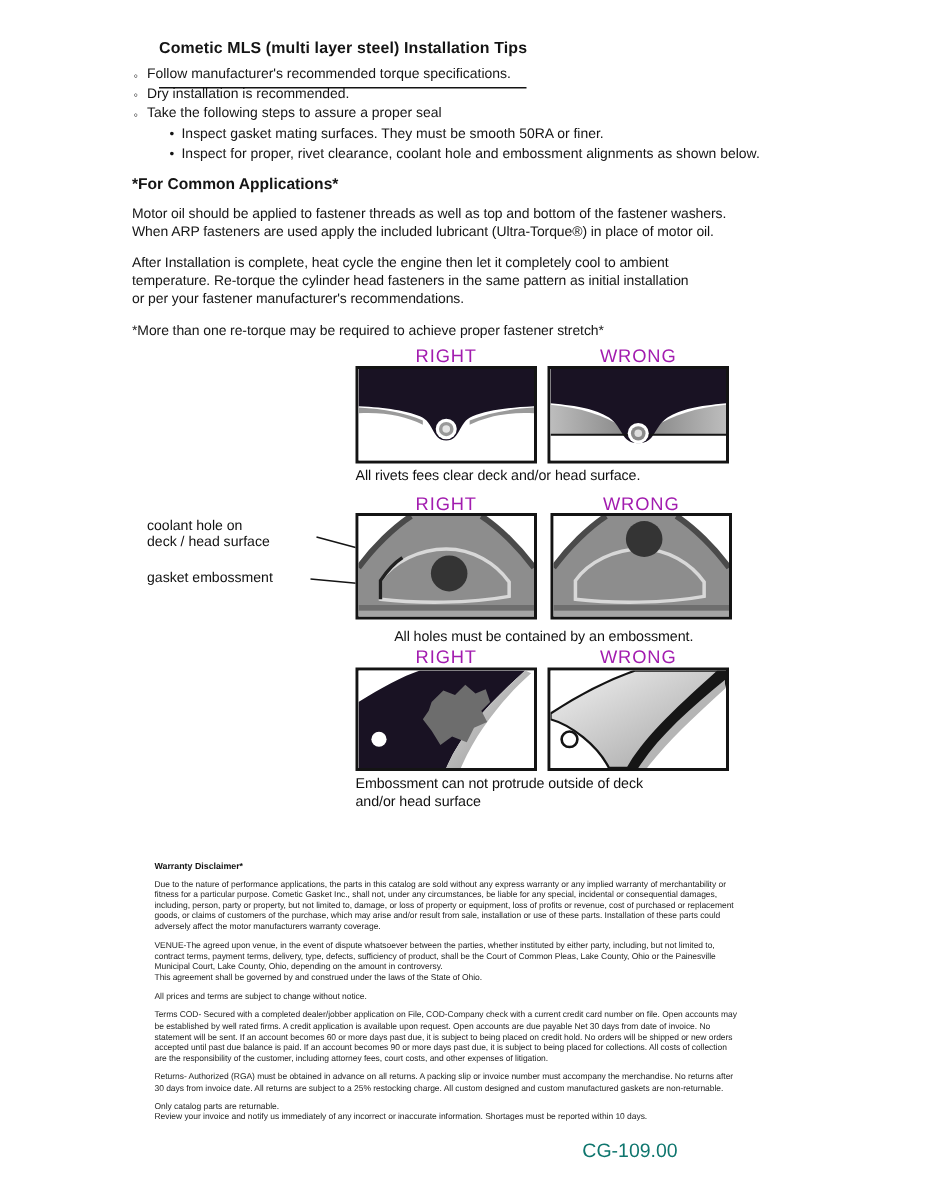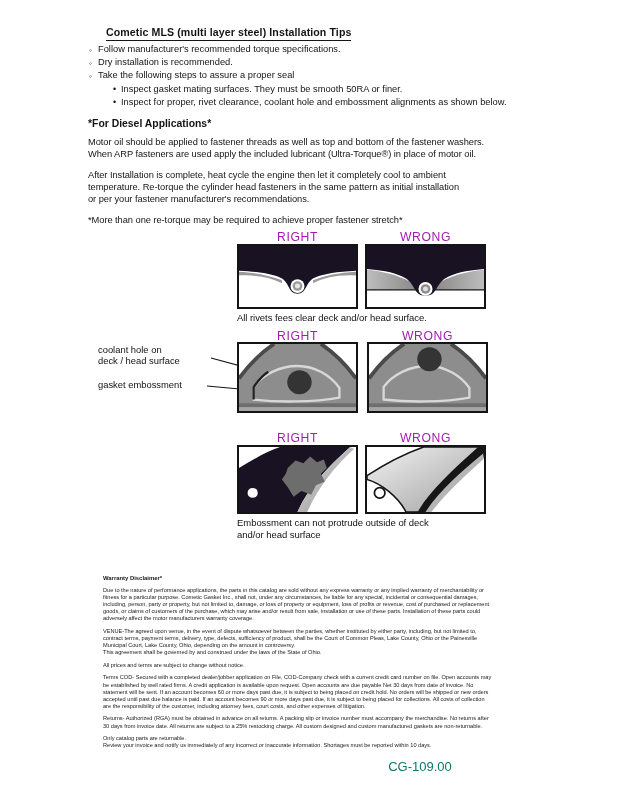--- a/index.html
+++ b/index.html
@@ -2,21 +2,21 @@
 <html><head>
 <meta charset="utf-8">
 <style>
   html,body{margin:0;padding:0;}
   body{background:#ffffff;font-family:"Liberation Sans","DejaVu Sans",sans-serif;color:#141414;}
   .page{position:relative;width:618px;height:800px;background:#ffffff;overflow:hidden;}
 
   
   .abs{position:absolute;}
   .title{left:106px;top:26px;font-size:10.6px;font-weight:bold;letter-spacing:.1px;
-         border-bottom:1.6px solid #141414;padding-bottom:2px;white-space:nowrap;}
+         border-bottom:1.6px solid #141414;padding-bottom:20px;white-space:nowrap;}
   .bullets{left:89px;top:44px;}
   .bullets .line{display:flex;align-items:flex-start;height:13.2px;font-size:9.3px;white-space:nowrap;}
   .bullets .marker{width:9px;font-size:8.5px;line-height:12px;}
   .subbullets{left:113px;top:84px;}
   .subbullets .line{display:flex;align-items:flex-start;height:12.8px;font-size:9.3px;white-space:nowrap;}
   .subbullets .marker{width:8px;font-size:9px;line-height:11.5px;}
   .h2{left:88px;top:118px;font-size:10.4px;font-weight:bold;white-space:nowrap;}
   .para .line{font-size:9.3px;line-height:12.2px;white-space:nowrap;letter-spacing:-.05px;}
   .p1{left:88px;top:136px;}
   .p2{left:88px;top:169px;}
@@ -66,21 +66,21 @@
       <div class="line">
         <span class="marker">•</span>
         <span>Inspect gasket mating surfaces.  They must be smooth 50RA or finer.</span>
       </div>
       <div class="line">
         <span class="marker">•</span>
         <span>Inspect for proper, rivet clearance, coolant hole and embossment alignments as shown below.</span>
       </div>
     </div>
 
-  <div class="abs h2">*For Diesel Applications*</div>
+  <div class="abs h2">*For Common Applications*</div>
   <div class="abs para p1">
       <div class="line">Motor oil should be applied to fastener threads as well as top and bottom of the fastener washers.</div>
       <div class="line">When ARP fasteners are used apply the included lubricant (Ultra-Torque®) in place of motor oil.</div>
     </div>
   <div class="abs para p2">
       <div class="line">After Installation is complete, heat cycle the engine then let it completely cool to ambient</div>
       <div class="line">temperature. Re-torque the cylinder head fasteners in the same pattern as initial installation</div>
       <div class="line">or per your fastener manufacturer's recommendations.</div>
     </div>
   <div class="abs note">*More than one re-torque may be required to achieve proper fastener stretch*</div>
@@ -161,20 +161,21 @@
       <rect y="66" width="120" height="4" fill="#a5a5a5"></rect>
       <path d="M0,0 H36 C24,8 10,22 0,36 Z" fill="#ffffff"></path>
       <path d="M84,0 H120 V36 C110,22 96,8 84,0 Z" fill="#ffffff"></path>
       <path d="M36,0 C24,8 10,22 0,36" stroke="#4a4a4a" stroke-width="4" fill="none"></path>
       <path d="M84,0 C96,8 110,22 120,36" stroke="#4a4a4a" stroke-width="4" fill="none"></path>
       <path d="M15,58 V45 C24,32 42,23 60,23 C78,23 94,33 103,46 V56 C76,61 40,61 15,58 Z" fill="none" stroke="#d8d8d8" stroke-width="2.4"></path>
       <circle cx="62" cy="16" r="12.5" fill="#343434"></circle>
     </svg>
   </div>
 
+  <div class="abs caption" style="left:237px;top:419px;width:251px;text-align:center;">All holes must be contained by an embossment.</div>
 
   <div class="abs dg-label" style="left:237px;top:431px;">RIGHT</div>
   <div class="abs dg-label" style="left:365px;top:431px;">WRONG</div>
 
   <div class="panel h69" style="left:237px;top:445px;">
     <svg viewBox="0 0 120 68" preserveAspectRatio="none">
       <defs>
         <linearGradient id="g3r" x1="0" y1="0" x2="1" y2="1">
           <stop offset="0" stop-color="#dedede"></stop>
             <stop offset="1" stop-color="#8f8f8f"></stop>

